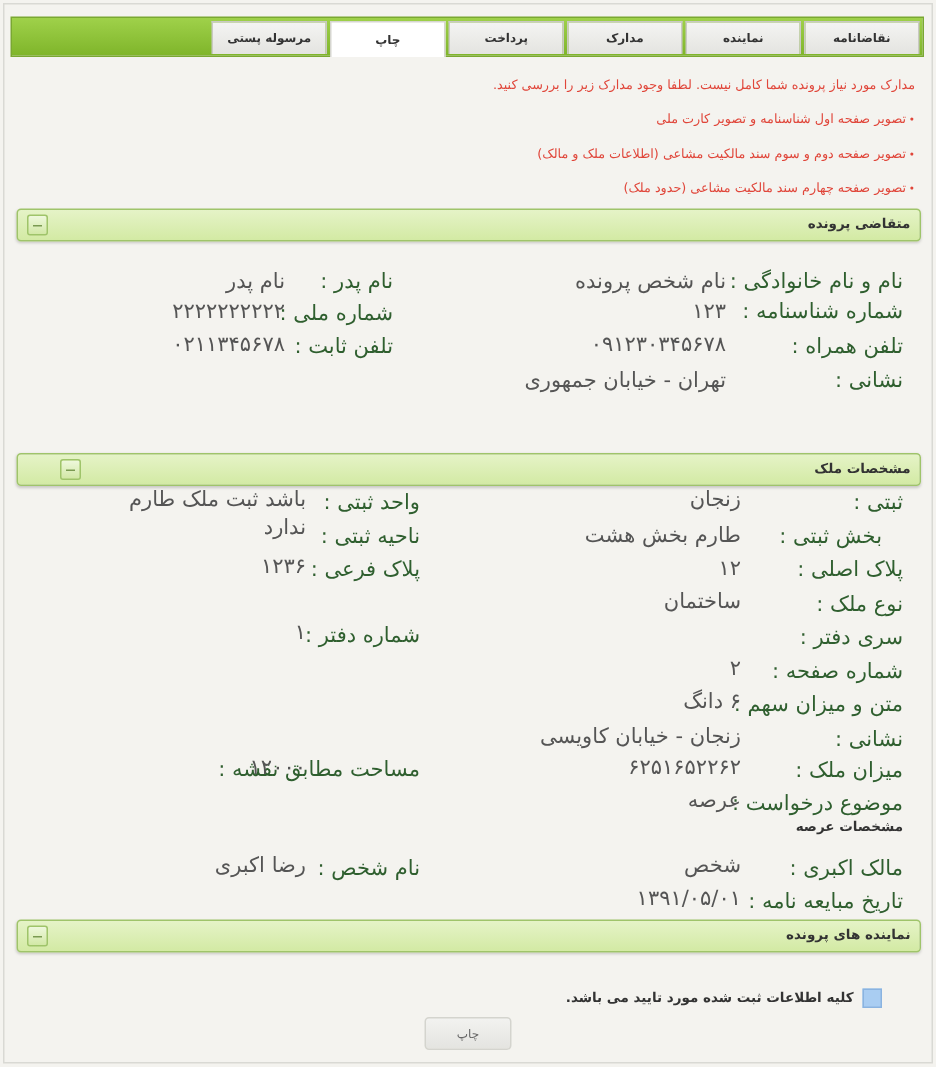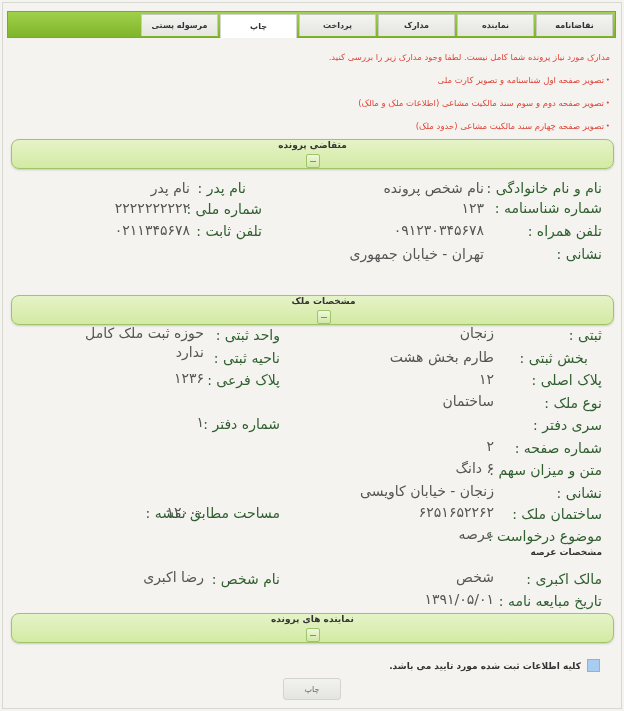--- a/index.html
+++ b/index.html
@@ -37,44 +37,43 @@
       border-color: #d6d6d0;
     }
     .notice {
       position: absolute; right: 14px; top: 46px; width: 400px;
       color: #e0463a; font-size: 8.5px; line-height: 23px;
     }
     .notice ul { list-style: none; }
     .notice li { padding-right: 6px; position: relative; }
     .notice li .bullet { position: absolute; right: 0; top: 0; color: #e0463a; font-size: 7px; }
     .section-header {
-      position: absolute; left: 11px; width: 603px; height: 30px;
+      position: absolute; left: 11px; width: 603px; height: 22px;
       background: linear-gradient(#e5f3c7, #d3eaa4);
       border: 1px solid #9fc46a;
-      border-radius: 8px;
+      border-radius: 3px;
       box-shadow: 0 1px 2px rgba(0,0,0,0.18);
       display: flex; align-items: center; justify-content: space-between;
       padding: 0 6px 0 6px;
-      flex-direction: column;
     }
     .section-title { font-size: 9px; font-weight: bold; color: #333; }
     .collapse-btn {
       width: 14px; height: 14px;
       border: 1px solid #9fc46a; border-radius: 2px;
       background: linear-gradient(#eef8dc, #d2e8a6);
       display: flex; align-items: center; justify-content: center;
       cursor: pointer;
     }
     .collapse-btn span { display: block; width: 6px; height: 1px; background: #7a9a52; }
     .row { position: absolute; font-size: 14px; }
     .lbl { color: #2f5f2f; }
     .val { color: #555; }
     .subhead { position: absolute; font-size: 9px; font-weight: bold; color: #333; }
     .confirm {
-      position: absolute; right: 24px; top: 659px;
+      position: absolute; right: 36px; top: 659px;
       display: flex; align-items: center; gap: 6px;
       font-size: 9px; font-weight: bold; color: #333; text-align: right;
     }
     .checkbox {
       width: 13px; height: 13px; background: #a9cdf2;
       border: 1px solid #8ab3e0; cursor: pointer;
     }
     .print-btn {
       position: absolute; left: 283px; top: 678px; width: 58px; height: 22px;
       background: linear-gradient(#f2f2f0, #e4e4e0);
@@ -108,47 +107,47 @@
 
 <div class="section-header" style="top:139px;">
   <span class="section-title">متقاضی پرونده</span>
   <span class="collapse-btn">
       <span></span>
     </span>
 </div>
 
 <div class="row lbl" style="right:22px; top:180px;">نام و نام خانوادگی :</div>
 <div class="row val" style="right:140px; top:180px;">نام شخص پرونده</div>
-<div class="row lbl" style="right:378px; top:180px;">نام پدر :</div>
+<div class="row lbl" style="right:362px; top:180px;">نام پدر :</div>
 <div class="row val" style="right:434px; top:180px;">نام پدر</div>
 
 <div class="row lbl" style="right:22px; top:200px;">شماره شناسنامه :</div>
 <div class="row val" style="right:140px; top:200px;">۱۲۳</div>
 <div class="row lbl" style="right:362px; top:201px;">شماره ملی :</div>
 <div class="row val" style="right:434px; top:200px;">۲۲۲۲۲۲۲۲۲۲</div>
 
 <div class="row lbl" style="right:22px; top:223px;">تلفن همراه :</div>
 <div class="row val" style="right:140px; top:222px;">۰۹۱۲۳۰۳۴۵۶۷۸</div>
 <div class="row lbl" style="right:362px; top:223px;">تلفن ثابت :</div>
 <div class="row val" style="right:434px; top:222px;">۰۲۱۱۳۴۵۶۷۸</div>
 
 <div class="row lbl" style="right:22px; top:246px;">نشانی :</div>
 <div class="row val" style="right:140px; top:246px;">تهران - خیابان جمهوری</div>
 
-<div class="section-header" style="top:295px;padding-left:28px;">
+<div class="section-header" style="top:302px;padding-left:28px;">
   <span class="section-title">مشخصات ملک</span>
   <span class="collapse-btn">
       <span></span>
     </span>
 </div>
 
 <div class="row lbl" style="right:22px; top:327px;">ثبتی :</div>
 <div class="row val" style="right:130px; top:325px;">زنجان</div>
 <div class="row lbl" style="right:344px; top:327px;">واحد ثبتی :</div>
-<div class="row val" style="right:420px; top:325px;">حوزه ثبت ملک کامل</div>
+<div class="row val" style="right:420px; top:325px;">باشد ثبت ملک طارم</div>
 
 <div class="row lbl" style="right:36px; top:350px;">بخش ثبتی :</div>
 <div class="row val" style="right:130px; top:349px;">طارم بخش هشت</div>
 <div class="row lbl" style="right:344px; top:350px;">ناحیه ثبتی :</div>
 <div class="row val" style="right:420px; top:344px;">ندارد</div>
 
 <div class="row lbl" style="right:22px; top:372px;">پلاک اصلی :</div>
 <div class="row val" style="right:130px; top:371px;">۱۲</div>
 <div class="row lbl" style="right:344px; top:372px;">پلاک فرعی :</div>
 <div class="row val" style="right:420px; top:370px;">۱۲۳۶</div>
@@ -162,21 +161,21 @@
 
 <div class="row lbl" style="right:22px; top:440px;">شماره صفحه :</div>
 <div class="row val" style="right:130px; top:438px;">۲</div>
 
 <div class="row lbl" style="right:22px; top:462px;">متن و میزان سهم :</div>
 <div class="row val" style="right:130px; top:460px;">۶ دانگ</div>
 
 <div class="row lbl" style="right:22px; top:485px;">نشانی :</div>
 <div class="row val" style="right:130px; top:483px;">زنجان - خیابان کاویسی</div>
 
-<div class="row lbl" style="right:22px; top:506px;">ساختمان ملک :</div>
+<div class="row lbl" style="right:22px; top:506px;">میزان ملک :</div>
 <div class="row val" style="right:130px; top:504px;">۶۲۵۱۶۵۲۲۶۲</div>
 <div class="row lbl" style="right:344px; top:505px;">مساحت مطابق نقشه :</div>
 <div class="row val" style="right:420px; top:504px;">۱۲۰۰۰</div>
 
 <div class="row lbl" style="right:22px; top:528px;">موضوع درخواست :</div>
 <div class="row val" style="right:130px; top:526px;">عرصه</div>
 
 <div class="subhead" style="right:22px; top:547px;">مشخصات عرصه</div>
 
 <div class="row lbl" style="right:22px; top:571px;">مالک اکبری :</div>

